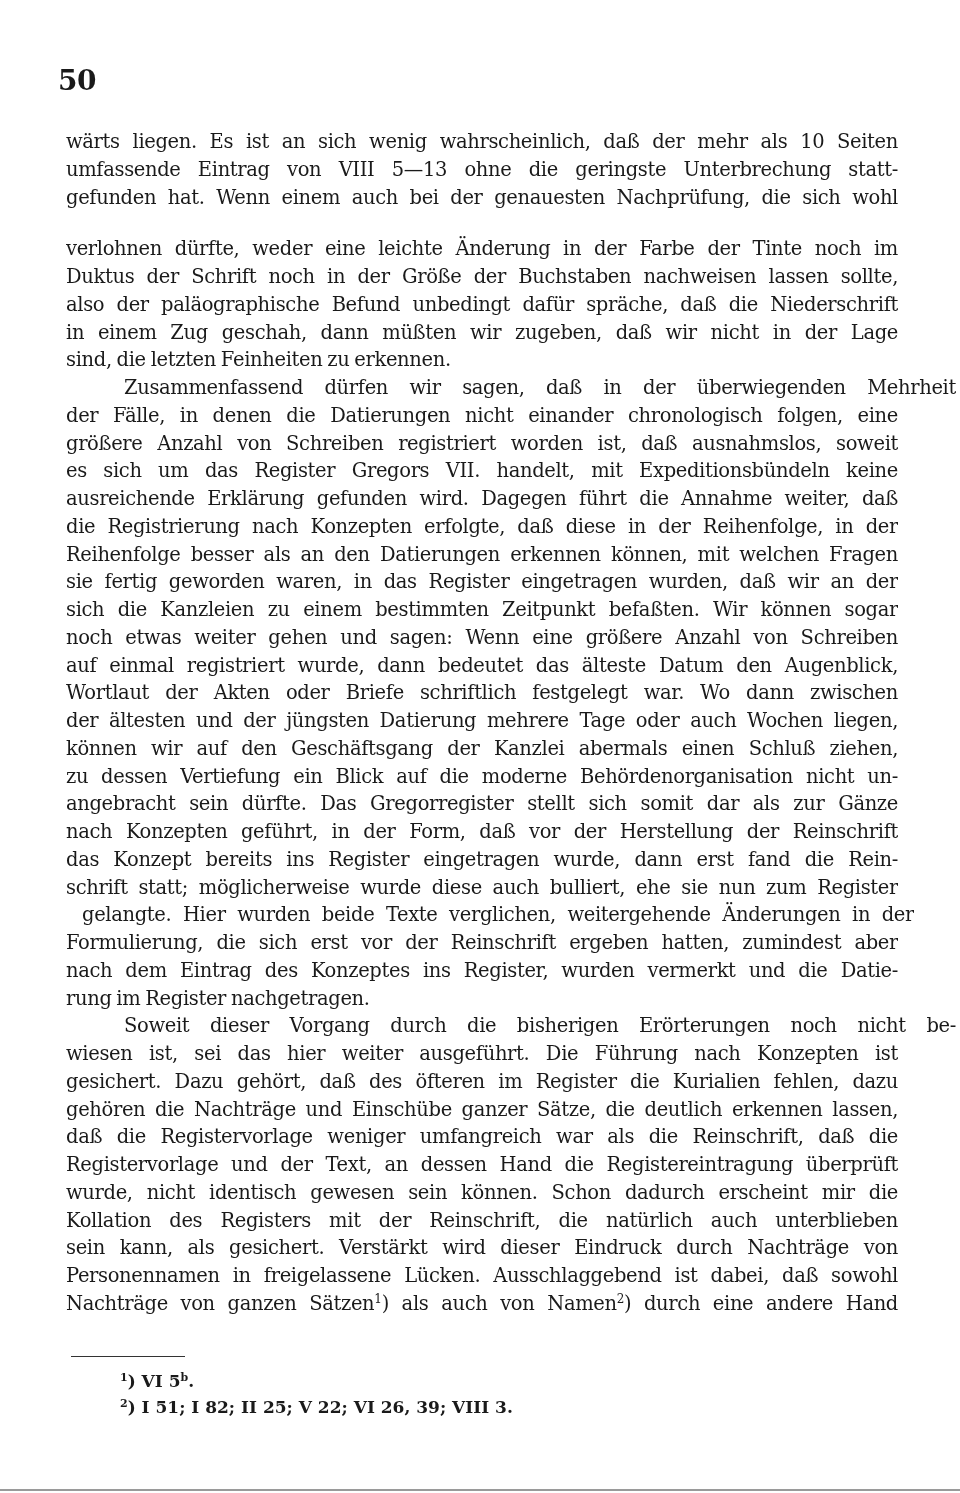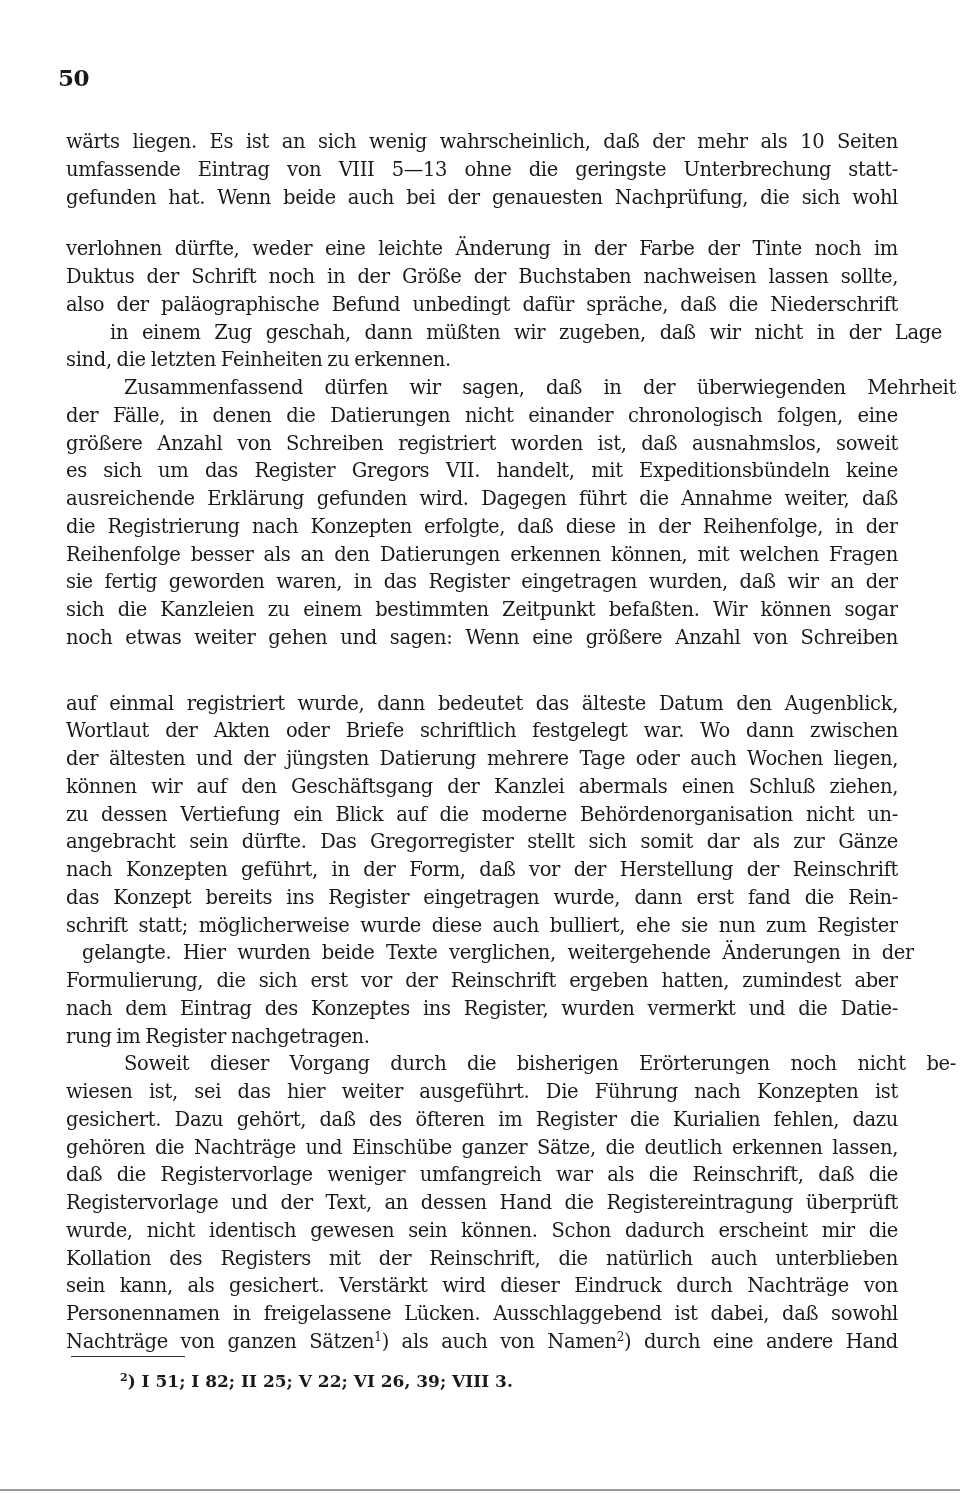--- a/index.html
+++ b/index.html
@@ -12,21 +12,21 @@
     height: 1493px;
     position: relative;
     overflow: hidden;
     font-family: "DejaVu Serif", "Liberation Serif", serif;
     color: #1a1a1a;
   }
   .page-number {
     position: absolute;
     left: 58px;
     top: 64px;
-    font-size: 23px;
+    font-size: 28px;
     font-weight: bold;
     letter-spacing: -0.5px;
   }
   .body-text {
     position: absolute;
     left: 66px;
     top: 128px;
     width: 832px;
   }
   .line {
@@ -76,39 +76,39 @@
 </head>
 <body>
 
 <div>
   <div class="page-number">50</div>
 
   <div class="body-text" id="body-text">
       <div>
         <span class="line" style="white-space: normal; display: block; width: 832px; overflow: hidden;">wärts liegen. Es ist an sich wenig wahrscheinlich, daß der mehr als 10 Seiten</span>
         <span class="line" style="white-space: normal; display: block; width: 832px; overflow: hidden;">umfassende Eintrag von VIII 5—13 ohne die geringste Unterbrechung statt-</span>
-        <span class="line" style="white-space: normal; display: block; width: 832px; overflow: hidden;">gefunden hat. Wenn beide auch bei der genauesten Nachprüfung, die sich wohl</span>
+        <span class="line" style="white-space: normal; display: block; width: 832px; overflow: hidden;">gefunden hat. Wenn einem auch bei der genauesten Nachprüfung, die sich wohl</span>
         <span class="line" style="white-space: normal; display: block; width: 832px; overflow: hidden; margin-top: 24px;">verlohnen dürfte, weder eine leichte Änderung in der Farbe der Tinte noch im</span>
         <span class="line" style="white-space: normal; display: block; width: 832px; overflow: hidden;">Duktus der Schrift noch in der Größe der Buchstaben nachweisen lassen sollte,</span>
         <span class="line" style="white-space: normal; display: block; width: 832px; overflow: hidden;">also der paläographische Befund unbedingt dafür spräche, daß die Niederschrift</span>
-        <span class="line" style="white-space: normal; display: block; width: 832px; overflow: hidden; margin-left: 44px;">in einem Zug geschah, dann müßten wir zugeben, daß wir nicht in der Lage</span>
+        <span class="line" style="white-space: normal; display: block; width: 832px; overflow: hidden;">in einem Zug geschah, dann müßten wir zugeben, daß wir nicht in der Lage</span>
         <span class="line last" style="white-space: nowrap; display: block; width: auto;">sind, die letzten Feinheiten zu erkennen.</span>
       </div>
       <div>
         <span class="line indent" style="white-space: normal; display: block; width: 832px; overflow: hidden;">Zusammenfassend dürfen wir sagen, daß in der überwiegenden Mehrheit</span>
         <span class="line" style="white-space: normal; display: block; width: 832px; overflow: hidden;">der Fälle, in denen die Datierungen nicht einander chronologisch folgen, eine</span>
         <span class="line" style="white-space: normal; display: block; width: 832px; overflow: hidden;">größere Anzahl von Schreiben registriert worden ist, daß ausnahmslos, soweit</span>
         <span class="line" style="white-space: normal; display: block; width: 832px; overflow: hidden;">es sich um das Register Gregors VII. handelt, mit Expeditionsbündeln keine</span>
         <span class="line" style="white-space: normal; display: block; width: 832px; overflow: hidden;">ausreichende Erklärung gefunden wird. Dagegen führt die Annahme weiter, daß</span>
         <span class="line" style="white-space: normal; display: block; width: 832px; overflow: hidden;">die Registrierung nach Konzepten erfolgte, daß diese in der Reihenfolge, in der</span>
         <span class="line" style="white-space: normal; display: block; width: 832px; overflow: hidden;">Reihenfolge besser als an den Datierungen erkennen können, mit welchen Fragen</span>
         <span class="line" style="white-space: normal; display: block; width: 832px; overflow: hidden;">sie fertig geworden waren, in das Register eingetragen wurden, daß wir an der</span>
         <span class="line" style="white-space: normal; display: block; width: 832px; overflow: hidden;">sich die Kanzleien zu einem bestimmten Zeitpunkt befaßten. Wir können sogar</span>
         <span class="line" style="white-space: normal; display: block; width: 832px; overflow: hidden;">noch etwas weiter gehen und sagen: Wenn eine größere Anzahl von Schreiben</span>
-        <span class="line" style="white-space: normal; display: block; width: 832px; overflow: hidden; margin-top: 38px;">auf einmal registriert wurde, dann bedeutet das älteste Datum den Augenblick,</span>
+        <span class="line" style="white-space: normal; display: block; width: 832px; overflow: hidden;">auf einmal registriert wurde, dann bedeutet das älteste Datum den Augenblick,</span>
         <span class="line" style="white-space: normal; display: block; width: 832px; overflow: hidden;">Wortlaut der Akten oder Briefe schriftlich festgelegt war. Wo dann zwischen</span>
         <span class="line" style="white-space: normal; display: block; width: 832px; overflow: hidden;">der ältesten und der jüngsten Datierung mehrere Tage oder auch Wochen liegen,</span>
         <span class="line" style="white-space: normal; display: block; width: 832px; overflow: hidden;">können wir auf den Geschäftsgang der Kanzlei abermals einen Schluß ziehen,</span>
         <span class="line" style="white-space: normal; display: block; width: 832px; overflow: hidden;">zu dessen Vertiefung ein Blick auf die moderne Behördenorganisation nicht un-</span>
         <span class="line" style="white-space: normal; display: block; width: 832px; overflow: hidden;">angebracht sein dürfte. Das Gregorregister stellt sich somit dar als zur Gänze</span>
         <span class="line" style="white-space: normal; display: block; width: 832px; overflow: hidden;">nach Konzepten geführt, in der Form, daß vor der Herstellung der Reinschrift</span>
         <span class="line" style="white-space: normal; display: block; width: 832px; overflow: hidden;">das Konzept bereits ins Register eingetragen wurde, dann erst fand die Rein-</span>
         <span class="line" style="white-space: normal; display: block; width: 832px; overflow: hidden;">schrift statt; möglicherweise wurde diese auch bulliert, ehe sie nun zum Register</span>
         <span class="line" style="white-space: normal; display: block; width: 832px; overflow: hidden; margin-left: 16px;">gelangte. Hier wurden beide Texte verglichen, weitergehende Änderungen in der</span>
         <span class="line" style="white-space: normal; display: block; width: 832px; overflow: hidden;">Formulierung, die sich erst vor der Reinschrift ergeben hatten, zumindest aber</span>
@@ -127,18 +127,21 @@
         <span class="line" style="white-space: normal; display: block; width: 832px; overflow: hidden;">sein kann, als gesichert. Verstärkt wird dieser Eindruck durch Nachträge von</span>
         <span class="line" style="white-space: normal; display: block; width: 832px; overflow: hidden;">Personennamen in freigelassene Lücken. Ausschlaggebend ist dabei, daß sowohl</span>
         <span class="line" style="white-space: normal; display: block; width: 832px; overflow: hidden;"><span>Nachträge von ganzen Sätzen</span><sup style="font-size: 12px; vertical-align: 7px; line-height: 0;">1</sup><span>) als auch von Namen</span><sup style="font-size: 12px; vertical-align: 7px; line-height: 0;">2</sup><span>) durch eine andere Hand</span></span>
       </div>
     </div>
 
   <div class="fn-rule"></div>
 
   <div class="footnotes">
     <div class="footnote">
+      <sup>1</sup><span>) VI 5</span><sup>b</sup><span>.</span>
+    </div>
+    <div class="footnote">
       <sup>2</sup><span>) I 51; I 82; II 25; V 22; VI 26, 39; VIII 3.</span>
     </div>
   </div>
 
   <div class="bottom-rule"></div>
 </div>
 
 </body></html>

